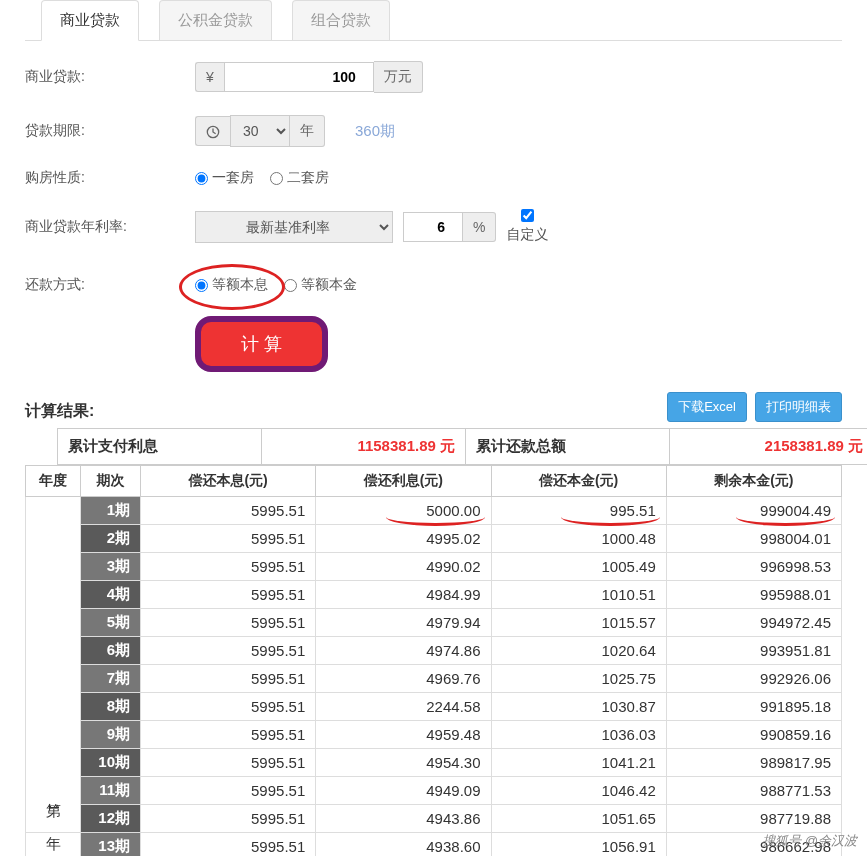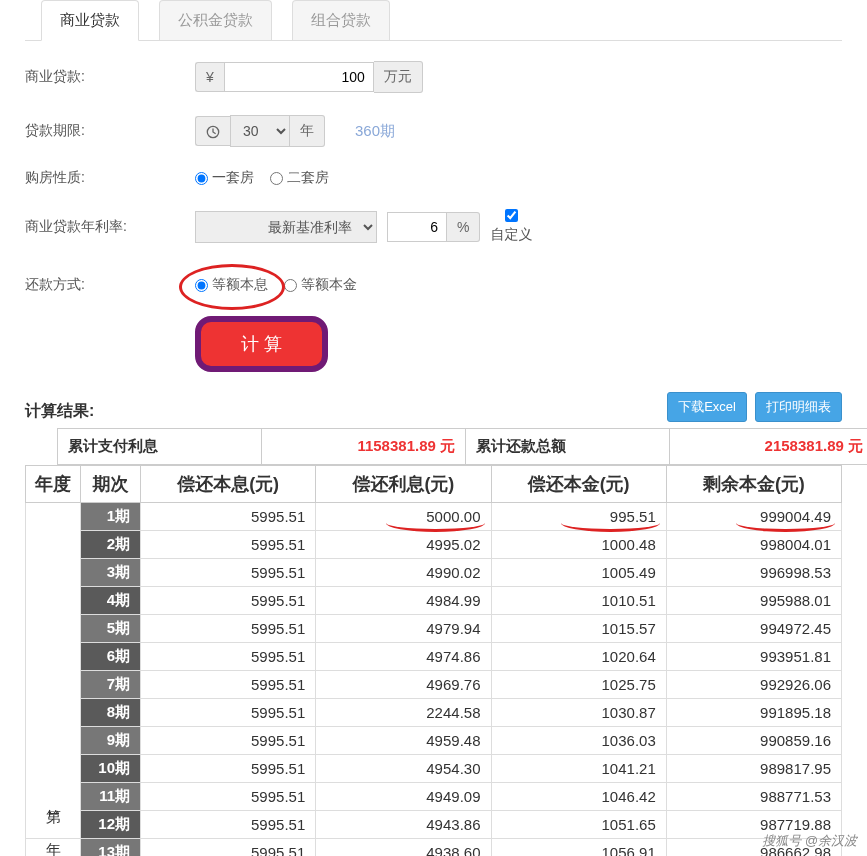--- a/index.html
+++ b/index.html
@@ -11,23 +11,23 @@
 .tab { padding: 10px 18px; border: 1px solid #ddd; border-bottom: none; background: #f5f5f5; color: #999; cursor: pointer; margin-right: 4px; border-radius: 4px 4px 0 0; font-size: 15px; margin-left: 16px; }
 .tab.active { background: #fff; color: #333; border-bottom: 1px solid #fff; margin-bottom: -1px; }
 
 
 .form-row { display: flex; align-items: center; margin-bottom: 22px; }
 .form-label { width: 170px; color: #555; font-size: 14px; }
 .input-group { display: flex; align-items: center; }
 .input-addon { background: #eee; border: 1px solid #ccc; padding: 6px 10px; color: #666; font-size: 14px; }
 .input-addon.left { border-right: none; border-radius: 3px 0 0 3px; }
 .input-addon.right { border-left: none; border-radius: 0 3px 3px 0; }
-.text-input { border: 1px solid #ccc; padding: 6px 8px; font-size: 14px; text-align: right; width: 150px; }
+.text-input { border: 1px solid #ccc; padding: 6px 17px; font-size: 14px; text-align: right; width: 150px; font-weight: bold; }
 .select-input { border: 1px solid #ccc; padding: 6px 8px; font-size: 14px; background: #eee; color: #555; width: 60px; }
-.select-wide { width: 182px; text-align: right; }
+.select-wide { width: 198px; text-align: center; }
 .radio-group { display: flex; gap: 16px; align-items: center; }
 .radio-item { display: flex; align-items: center; gap: 4px; color: #555; }
 .periods-hint { color: #8aa8d8; margin-left: 30px; font-size: 15px; }
 .checkbox-item { margin-left: 10px; display: flex; align-items: center; gap: 4px; color: #555; flex-direction: column; }
 .rate-input { width: 60px; }
 
 .red-circle { position: relative; }
 .red-circle::before {
   content: "";
   position: absolute;
@@ -45,21 +45,21 @@
 .results-title { font-weight: bold; font-size: 16px; }
 .results-actions { display: flex; gap: 8px; }
 .btn-action { background: #46a5e6; color: #fff; border: 1px solid #3a90cc; border-radius: 3px; padding: 5px 10px; font-size: 13px; cursor: pointer; }
 
 .summary-table { width: 100%; border-collapse: collapse; margin-bottom: 0; margin-left: 32px; }
 .summary-table td { border: 1px solid #ccc; padding: 8px 10px; font-size: 15px; }
 .summary-label { font-weight: bold; width: 25%; }
 .summary-value { color: #e33; font-weight: bold; text-align: right; width: 25%; }
 
 .result-table { width: 100%; border-collapse: collapse; table-layout: fixed; }
-.result-table th { border: 1px solid #ccc; padding: 6px 8px; background: #fff; font-size: 18px; text-align: center; }
+.result-table th { border: 1px solid #ccc; padding: 6px 8px; background: #fff; font-size: 14px; text-align: center; }
 .result-table td { border: 1px solid #ddd; padding: 4px 10px; font-size: 15px; text-align: right; }
 .col-year { width: 55px; }
 .col-period { width: 60px; }
 .year-cell { background: #fff; text-align: center; font-size: 14px; writing-mode: vertical-lr; letter-spacing: 4px; color: #333; vertical-align: middle; }
 .period-cell { background: #5a5a5a; color: #fff; text-align: center; font-weight: bold; padding: 3px 4px; }
 .period-cell.alt { background: #777; }
 
 .wavy { position: relative; }
 .wavy::after {
   content: ""; position: absolute; left: 40%; right: 6px; bottom: -2px;

